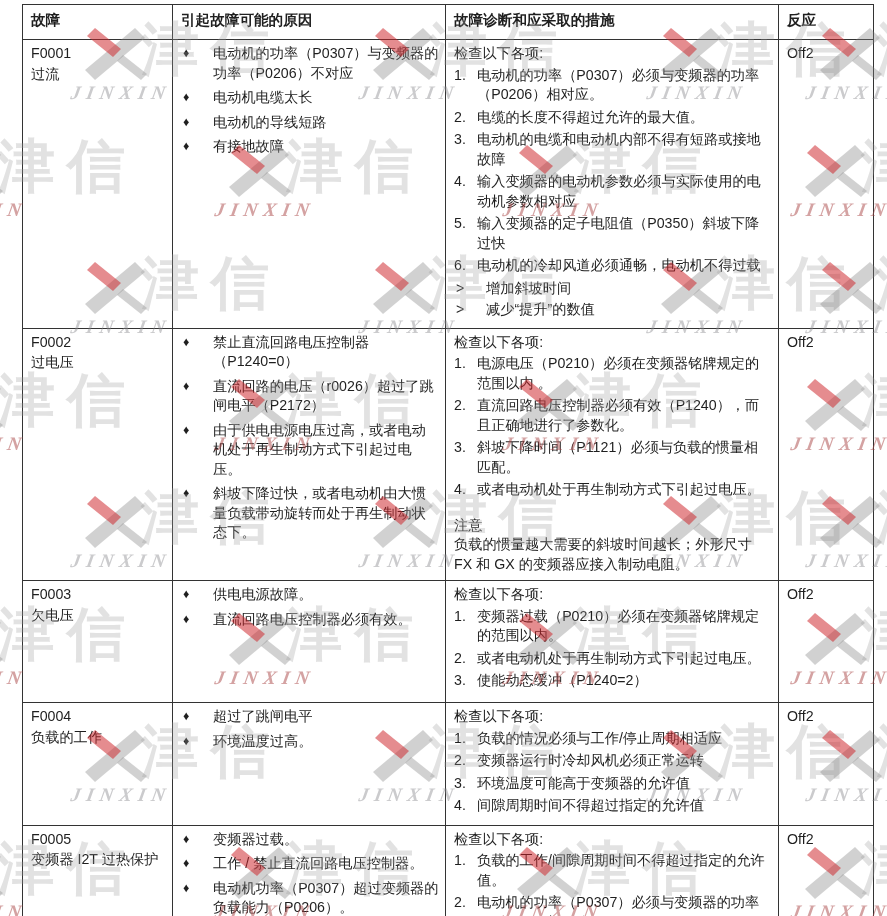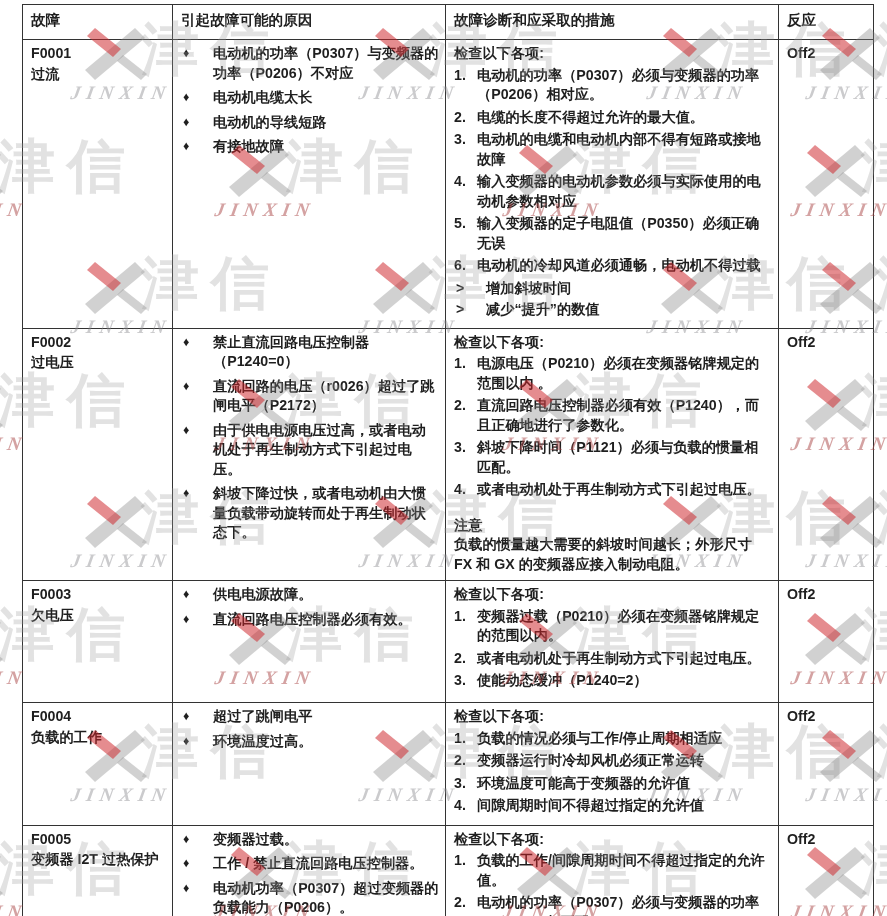--- a/index.html
+++ b/index.html
@@ -28,21 +28,21 @@
     border-collapse: collapse;
     table-layout: fixed;
   }
   .fault-table th, .fault-table td {
     border: 1.5px solid #333333;
     vertical-align: top;
     padding: 4px 6px 6px 8px;
     font-size: 14.2px;
     line-height: 19.5px;
     text-align: left;
-    font-weight: bold;
+    font-weight: normal;
     word-break: break-word;
   }
   .fault-table th {
     font-weight: bold;
     font-size: 14.6px;
     height: 22px;
     padding-top: 6px;
   }
   .col-fault   { width: 150px; }
   .col-causes  { width: 273px; }
@@ -187,21 +187,21 @@
             <div class="diag-item">
               <span class="num">3.</span>
               <span class="diag-text">电动机的电缆和电动机内部不得有短路或接地故障</span>
             </div>
             <div class="diag-item">
               <span class="num">4.</span>
               <span class="diag-text">输入变频器的电动机参数必须与实际使用的电动机参数相对应</span>
             </div>
             <div class="diag-item">
               <span class="num">5.</span>
-              <span class="diag-text">输入变频器的定子电阻值（P0350）必须正确无误</span>
+              <span class="diag-text">输入变频器的定子电阻值（P0350）斜坡下降过快</span>
             </div>
             <div class="diag-item">
               <span class="num">6.</span>
               <span class="diag-text">电动机的冷却风道必须通畅，电动机不得过载</span>
             </div>
             <div class="arrow-item">
               <span class="arrow">&gt;</span>
               <span class="arrow-text">增加斜坡时间</span>
             </div>
             <div class="arrow-item">

